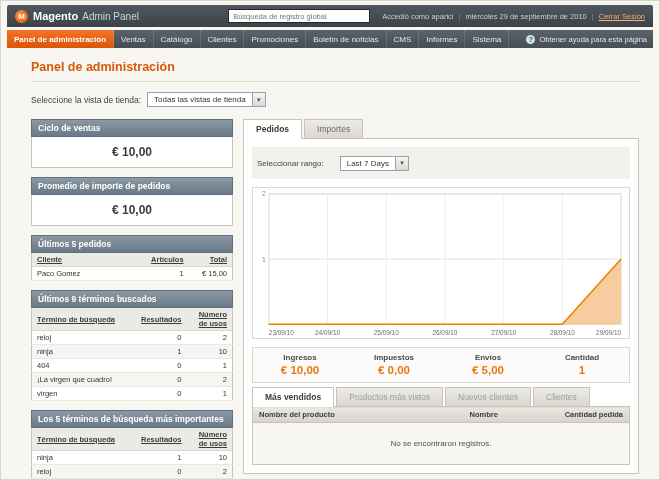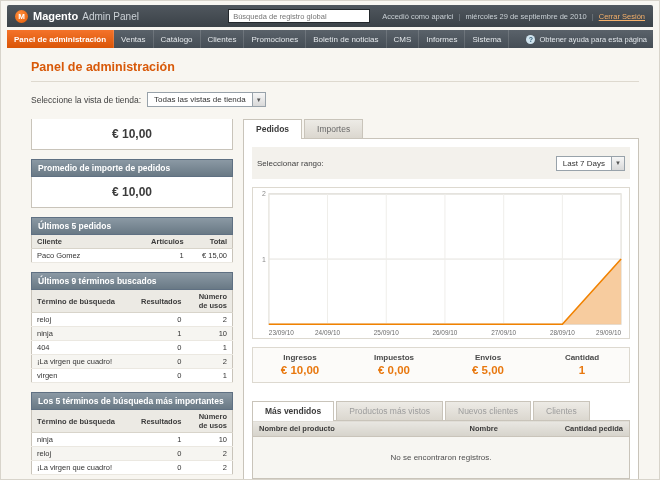--- a/index.html
+++ b/index.html
@@ -33,42 +33,42 @@
 
   .cols { display:flex; gap:10px; margin-top:12px; }
   .left-col { width:202px; flex:0 0 auto; }
   .right-col { flex:1; min-width:0; }
 
   
   .box { margin-bottom:9px; }
   .box-head { background:linear-gradient(#8b99a4,#697985); border:1px solid #5f7082; color:#fff; font-size:8.5px; font-weight:bold; padding:3px 6px; }
   .box-value { border:1px solid #c9c4ba; border-top:none; background:#fff; text-align:center; font-size:12px; font-weight:bold; color:#3b3b3b; padding:8px 0; }
   .mini-table { width:100%; border-collapse:collapse; background:#fff; border:1px solid #c9c4ba; border-top:none; font-size:7.5px; }
-  .mini-table th { background:#eceae4; color:#3b3b3b; font-weight:bold; text-align:left; padding:2px 5px; border-bottom:1px solid #d8d4ca; }
+  .mini-table th { background:#eceae4; color:#3b3b3b; font-weight:bold; text-align:left; padding:2px 5px; border-bottom:1px solid #d8d4ca;text-decoration:underline; }
   .mini-table td { padding:2px 5px; color:#333; border-bottom:1px solid #ebe8e1; }
   .mini-table tbody tr:nth-child(even) td { background:#f6f5f1; }
   .mini-table th:nth-child(n+2), .mini-table td:nth-child(n+2) { text-align:right; }
   .mini-table th:first-child { width:52%; }
 
   
   .tabs { display:flex; gap:2px; position:relative; z-index:2; }
   .tab { font-size:8.5px; padding:4px 12px; border:1px solid #c9c4ba; border-bottom:none; background:linear-gradient(#edebe6,#dbd7cf); color:#6a6a6a; cursor:pointer; white-space:nowrap; }
   .tab.active { background:#fff; font-weight:bold; color:#3b3b3b; margin-bottom:-1px; padding-bottom:5px; }
   .tab.disabled { color:#9c9c9c; }
   .panel { border:1px solid #c9c4ba; background:#fff; padding:8px; position:relative; z-index:1; }
-  .range-row { background:#f3f1ec; height:18px; display:flex; justify-content:space-between; align-items:center; gap:5px; padding:16px 5px; font-size:8px; color:#3f3f3f; }
+  .range-row { background:#f3f1ec; height:18px; display:flex; justify-content:flex-start; align-items:center; gap:16px; padding:16px 5px; font-size:8px; color:#3f3f3f; }
   .chart-wrap { margin-top:8px; border:1px solid #ddd9d0; height:152px; background:#fff; }
   .chart-wrap svg { display:block; width:100%; height:100%; }
 
   .stats { display:flex; margin-top:8px; border:1px solid #ddd9d0; background:#fcfbf9; padding:5px 0 6px; }
   .stat { flex:1; text-align:center; }
   .stat-label { font-size:8px; font-weight:bold; color:#4a4a4a; }
   .stat-value { font-size:11.5px; font-weight:bold; color:#e8780f; margin-top:2px; }
 
-  .bottom-tabs { margin-top:18px; }
+  .bottom-tabs { margin-top:4px; }
   .grid-table { width:100%; border-collapse:collapse; border:1px solid #c9c4ba; font-size:7.5px; background:#fff; }
   .grid-table th { background:linear-gradient(#e9e7e2,#d6d3cb); font-weight:bold; color:#3b3b3b; text-align:left; padding:3px 6px; border-bottom:1px solid #c9c4ba; }
   .grid-table th:first-child { width:56%; }
   .grid-table th:nth-child(2) { width:20%; }
   .grid-table th:nth-child(3), .grid-table td:nth-child(3) { text-align:right; }
   .grid-table .empty-cell { text-align:center; padding:16px 0; color:#4f4f4f; background:#f7f6f2; font-size:8px; }
 </style>
 </head>
 <body>
 
@@ -111,20 +111,21 @@
         <span class="val">Todas las vistas de tienda</span>
         <span class="arrow-box">▼</span>
       </div>
     </div>
 
     <div class="cols">
 
       <div class="left-col">
 
         <div class="box">
+          <div class="box-head">Ciclo de ventas</div>
           <div class="box-value">€ 10,00</div>
         </div>
 
         <div class="box">
           <div class="box-head">Promedio de importe de pedidos</div>
           <div class="box-value">€ 10,00</div>
         </div>
 
         <div class="box">
           <div class="box-head">Últimos 5 pedidos</div>

